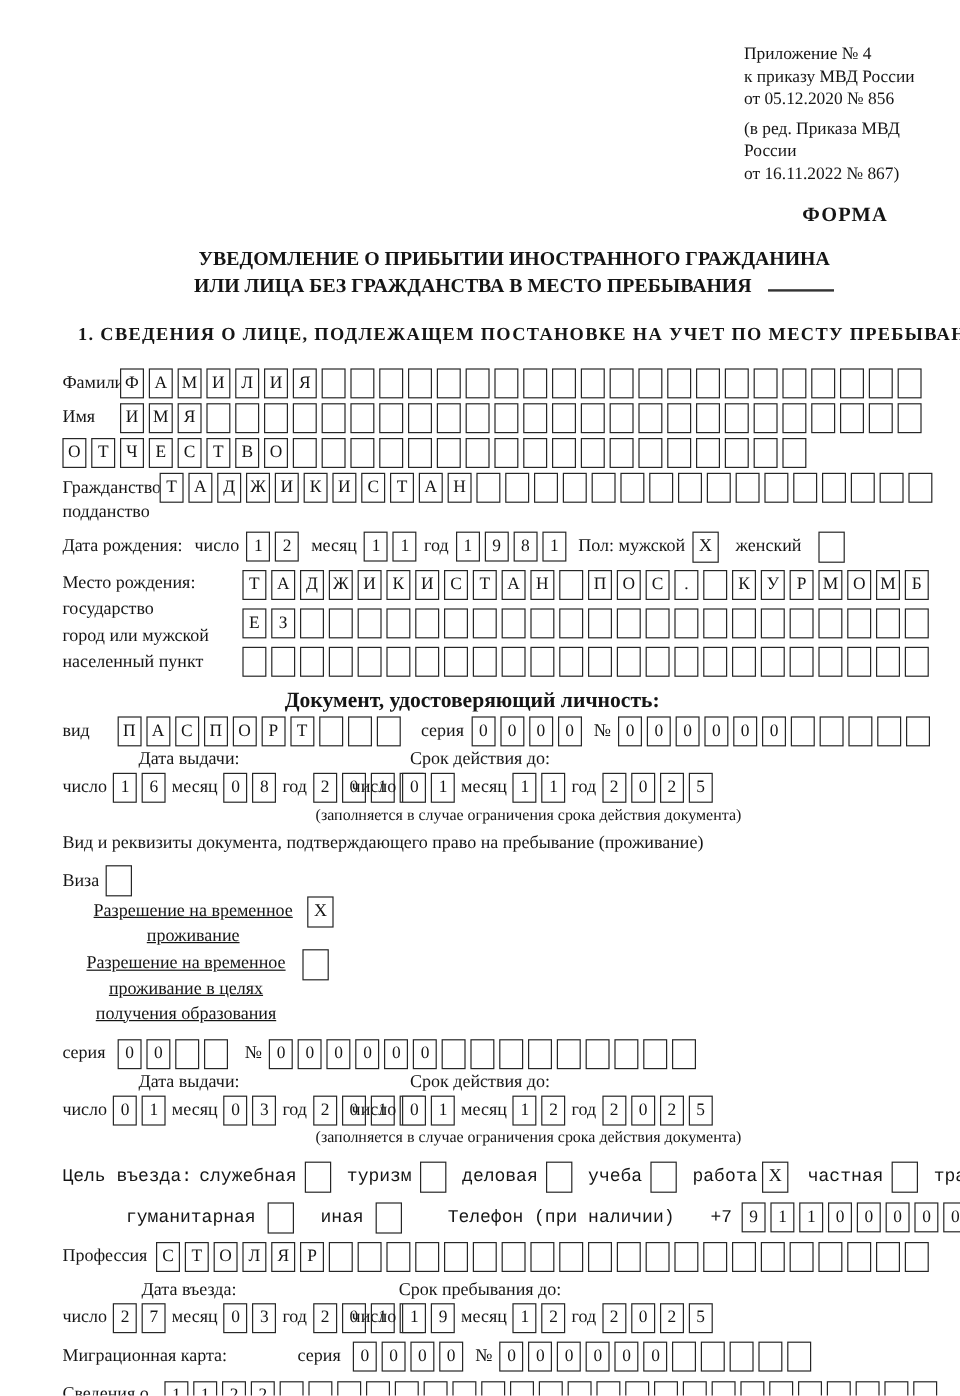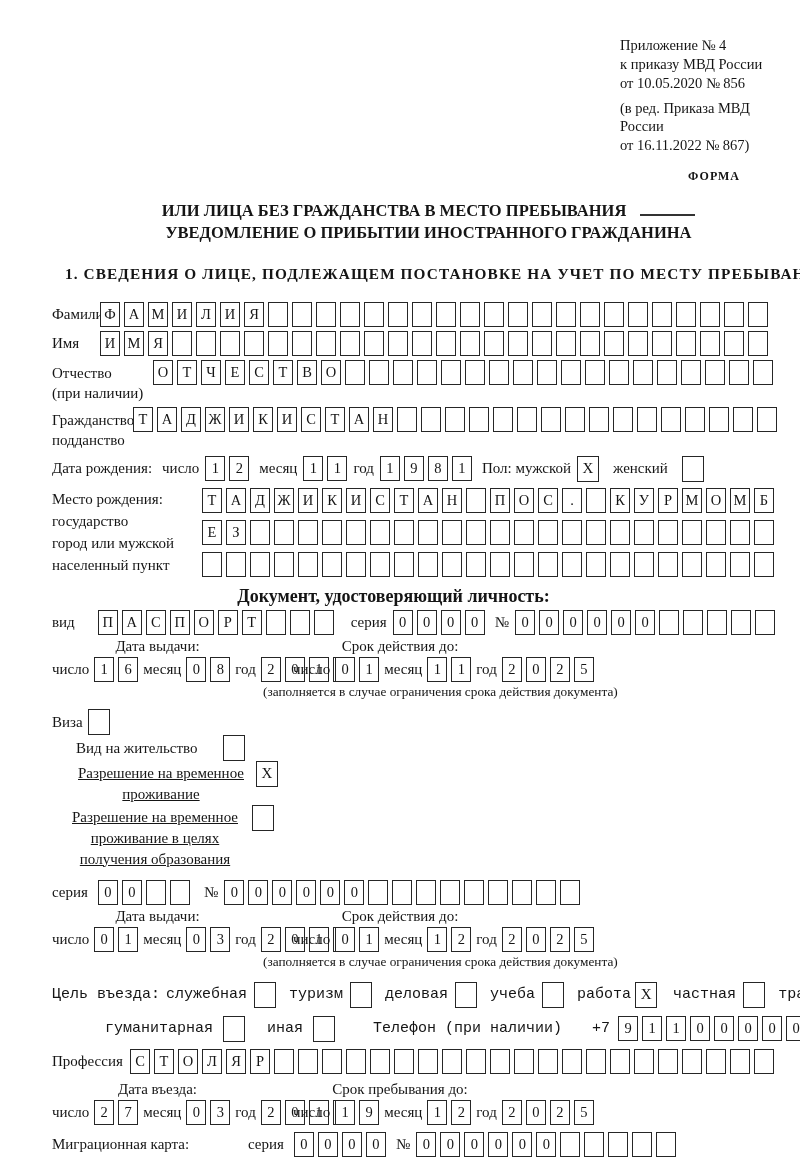--- a/index.html
+++ b/index.html
@@ -5,21 +5,21 @@
   html,body{margin:0;padding:0;background:#fff;}
   body{
     width:800px;height:1163px;overflow:hidden;position:relative;
     font-family:"Liberation Serif","DejaVu Serif",serif;
     color:#151515;font-size:15px;
   }
   .page{padding:36px 25px 0 52px;}
   
   .hdr{margin-left:568px;font-size:14.5px;line-height:1.3;}
   .hdr .blk2{margin-top:6px;}
-  .forma{margin:14px 35px 0 0;text-align:right;font-weight:bold;font-size:12px;letter-spacing:1px;}
+  .forma{margin:14px 35px 0 0;text-align:right;font-weight:bold;font-size:17px;letter-spacing:1px;}
   
   .title{margin-top:16px;text-align:center;font-weight:bold;font-size:16.5px;line-height:1.35;padding-left:30px;}
   .blank-line{display:inline-block;width:55px;border-bottom:2.2px solid #333;margin-left:14px;vertical-align:baseline;height:14px;}
   .sec-head{margin:20px 0 0 13px;font-weight:bold;font-size:15.3px;letter-spacing:1.1px;white-space:nowrap;}
   
   .frow{display:flex;align-items:flex-start;margin-top:4px;}
   .lbl{font-size:15px;line-height:25px;white-space:nowrap;}
   .lbl-2line{line-height:20px;padding-top:3px;}
   .cells{display:inline-flex;gap:4px;white-space:nowrap;}
   .cell{
@@ -66,29 +66,29 @@
   .mt6{margin-top:6px;} .mt8{margin-top:8px;}
 </style>
 </head>
 <body>
 
 <div class="page">
 
   <div class="hdr">
     <div>Приложение № 4</div>
     <div>к приказу МВД России</div>
-    <div>от 10.05.2020 № 856</div>
+    <div>от 05.12.2020 № 856</div>
     <div class="blk2">(в ред. Приказа МВД России</div>
     <div>от 16.11.2022 № 867)</div>
   </div>
   <div class="forma">ФОРМА</div>
 
   <div class="title">
+    <div>УВЕДОМЛЕНИЕ О ПРИБЫТИИ ИНОСТРАННОГО ГРАЖДАНИНА</div>
     <div><span>ИЛИ ЛИЦА БЕЗ ГРАЖДАНСТВА В МЕСТО ПРЕБЫВАНИЯ</span><span class="blank-line"></span></div>
-    <div>УВЕДОМЛЕНИЕ О ПРИБЫТИИ ИНОСТРАННОГО ГРАЖДАНИНА</div>
   </div>
 
   <div class="sec-head">1. СВЕДЕНИЯ О ЛИЦЕ, ПОДЛЕЖАЩЕМ ПОСТАНОВКЕ НА УЧЕТ ПО МЕСТУ ПРЕБЫВАНИЯ</div>
 
   <div class="frow" style="margin-top:19px;">
     <span class="lbl w48">Фамилия</span>
     <span class="cells">
         <span class="cell">Ф</span>
         <span class="cell">А</span>
         <span class="cell">М</span>
@@ -148,21 +148,20 @@
         <span class="cell"></span>
         <span class="cell"></span>
         <span class="cell"></span>
         <span class="cell"></span>
         <span class="cell"></span>
         <span class="cell"></span>
       </span>
   </div>
 
   <div class="frow">
-    <span class="lbl lbl-2line w101"><span>Отчество</span><br><span>(при наличии)</span></span>
     <span class="cells">
         <span class="cell">О</span>
         <span class="cell">Т</span>
         <span class="cell">Ч</span>
         <span class="cell">Е</span>
         <span class="cell">С</span>
         <span class="cell">Т</span>
         <span class="cell">В</span>
         <span class="cell">О</span>
         <span class="cell"></span>
@@ -427,29 +426,26 @@
             <span class="cell">2</span>
             <span class="cell">0</span>
             <span class="cell">2</span>
             <span class="cell">5</span>
           </span>
       </div>
     </div>
   </div>
   <div class="duo-note">(заполняется в случае ограничения срока действия документа)</div>
 
+  <div class="mt8">Вид и реквизиты документа, подтверждающего право на пребывание (проживание)</div>
 
   <div class="optrow">
     <div class="opt">
       <span class="olbl">Виза</span>
       <span class="checkbox" style="margin-left:5px;"></span>
-    </div>
-    <div class="opt" style="margin-left:24px;">
-      <span class="olbl">Вид на жительство</span>
-      <span class="checkbox" style="margin-left:26px;"></span>
     </div>
     <div class="opt" style="margin-left:26px;">
       <span class="opt-lines">
         <div>Разрешение на временное</div>
         <div>проживание</div>
       </span>
       <span class="checkbox" style="margin-left:12px;">X</span>
     </div>
     <div class="opt" style="margin-left:20px;">
       <span class="opt-lines">

